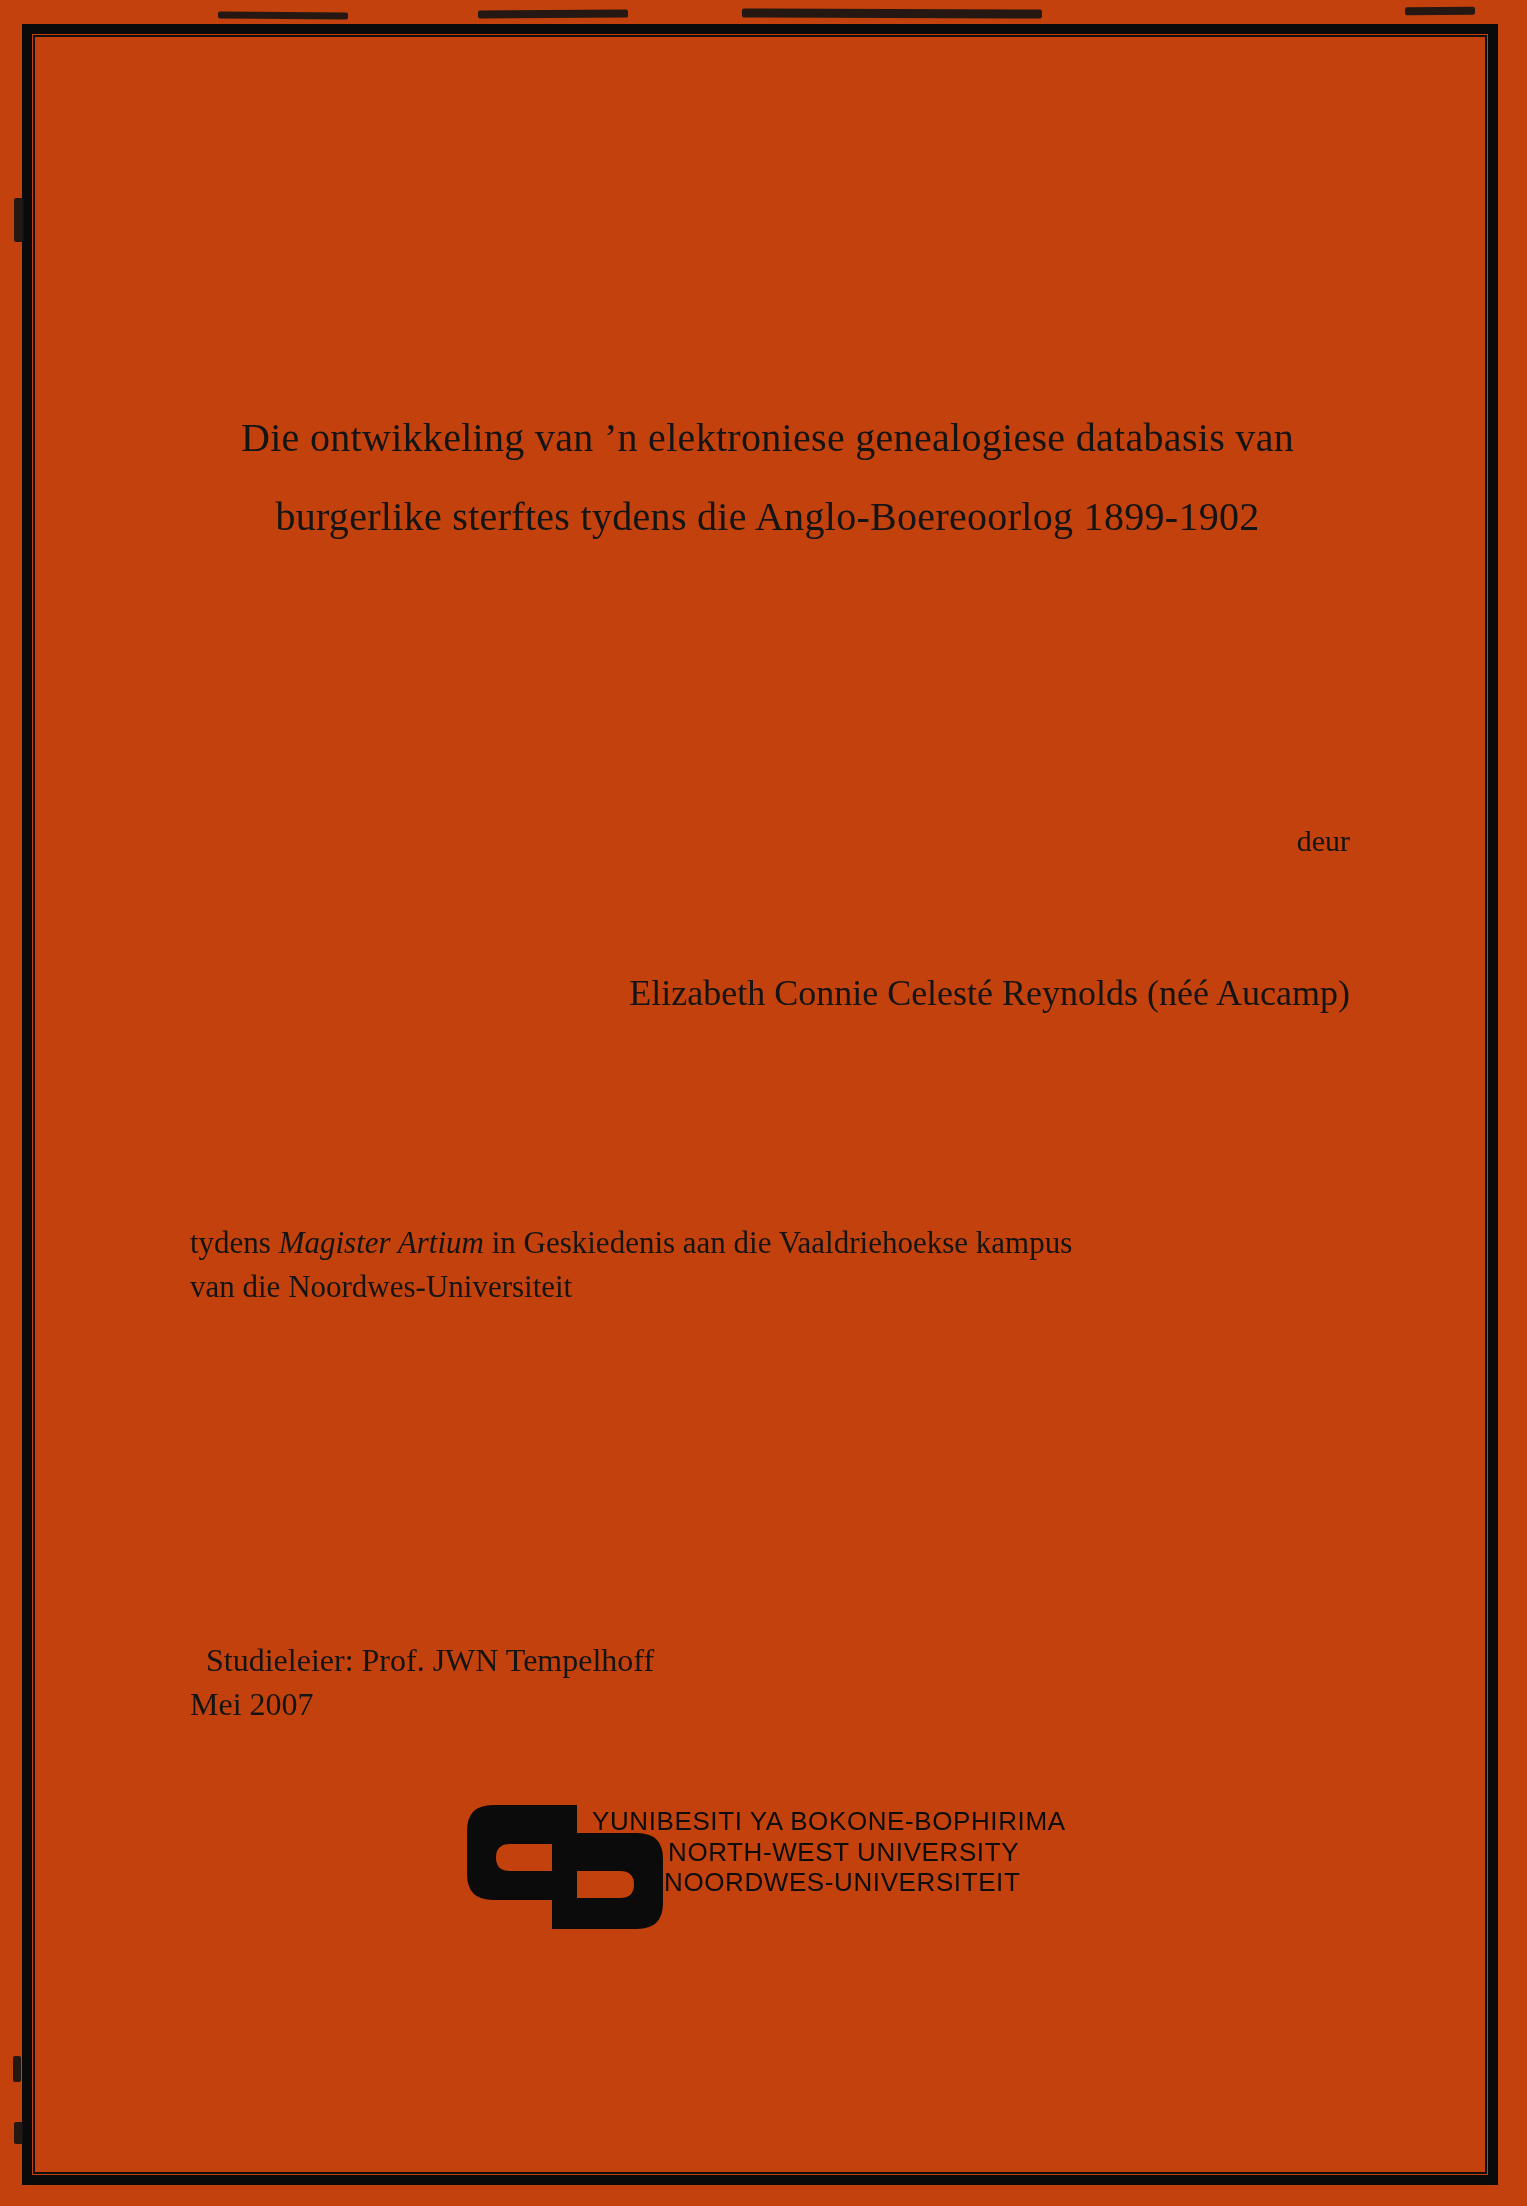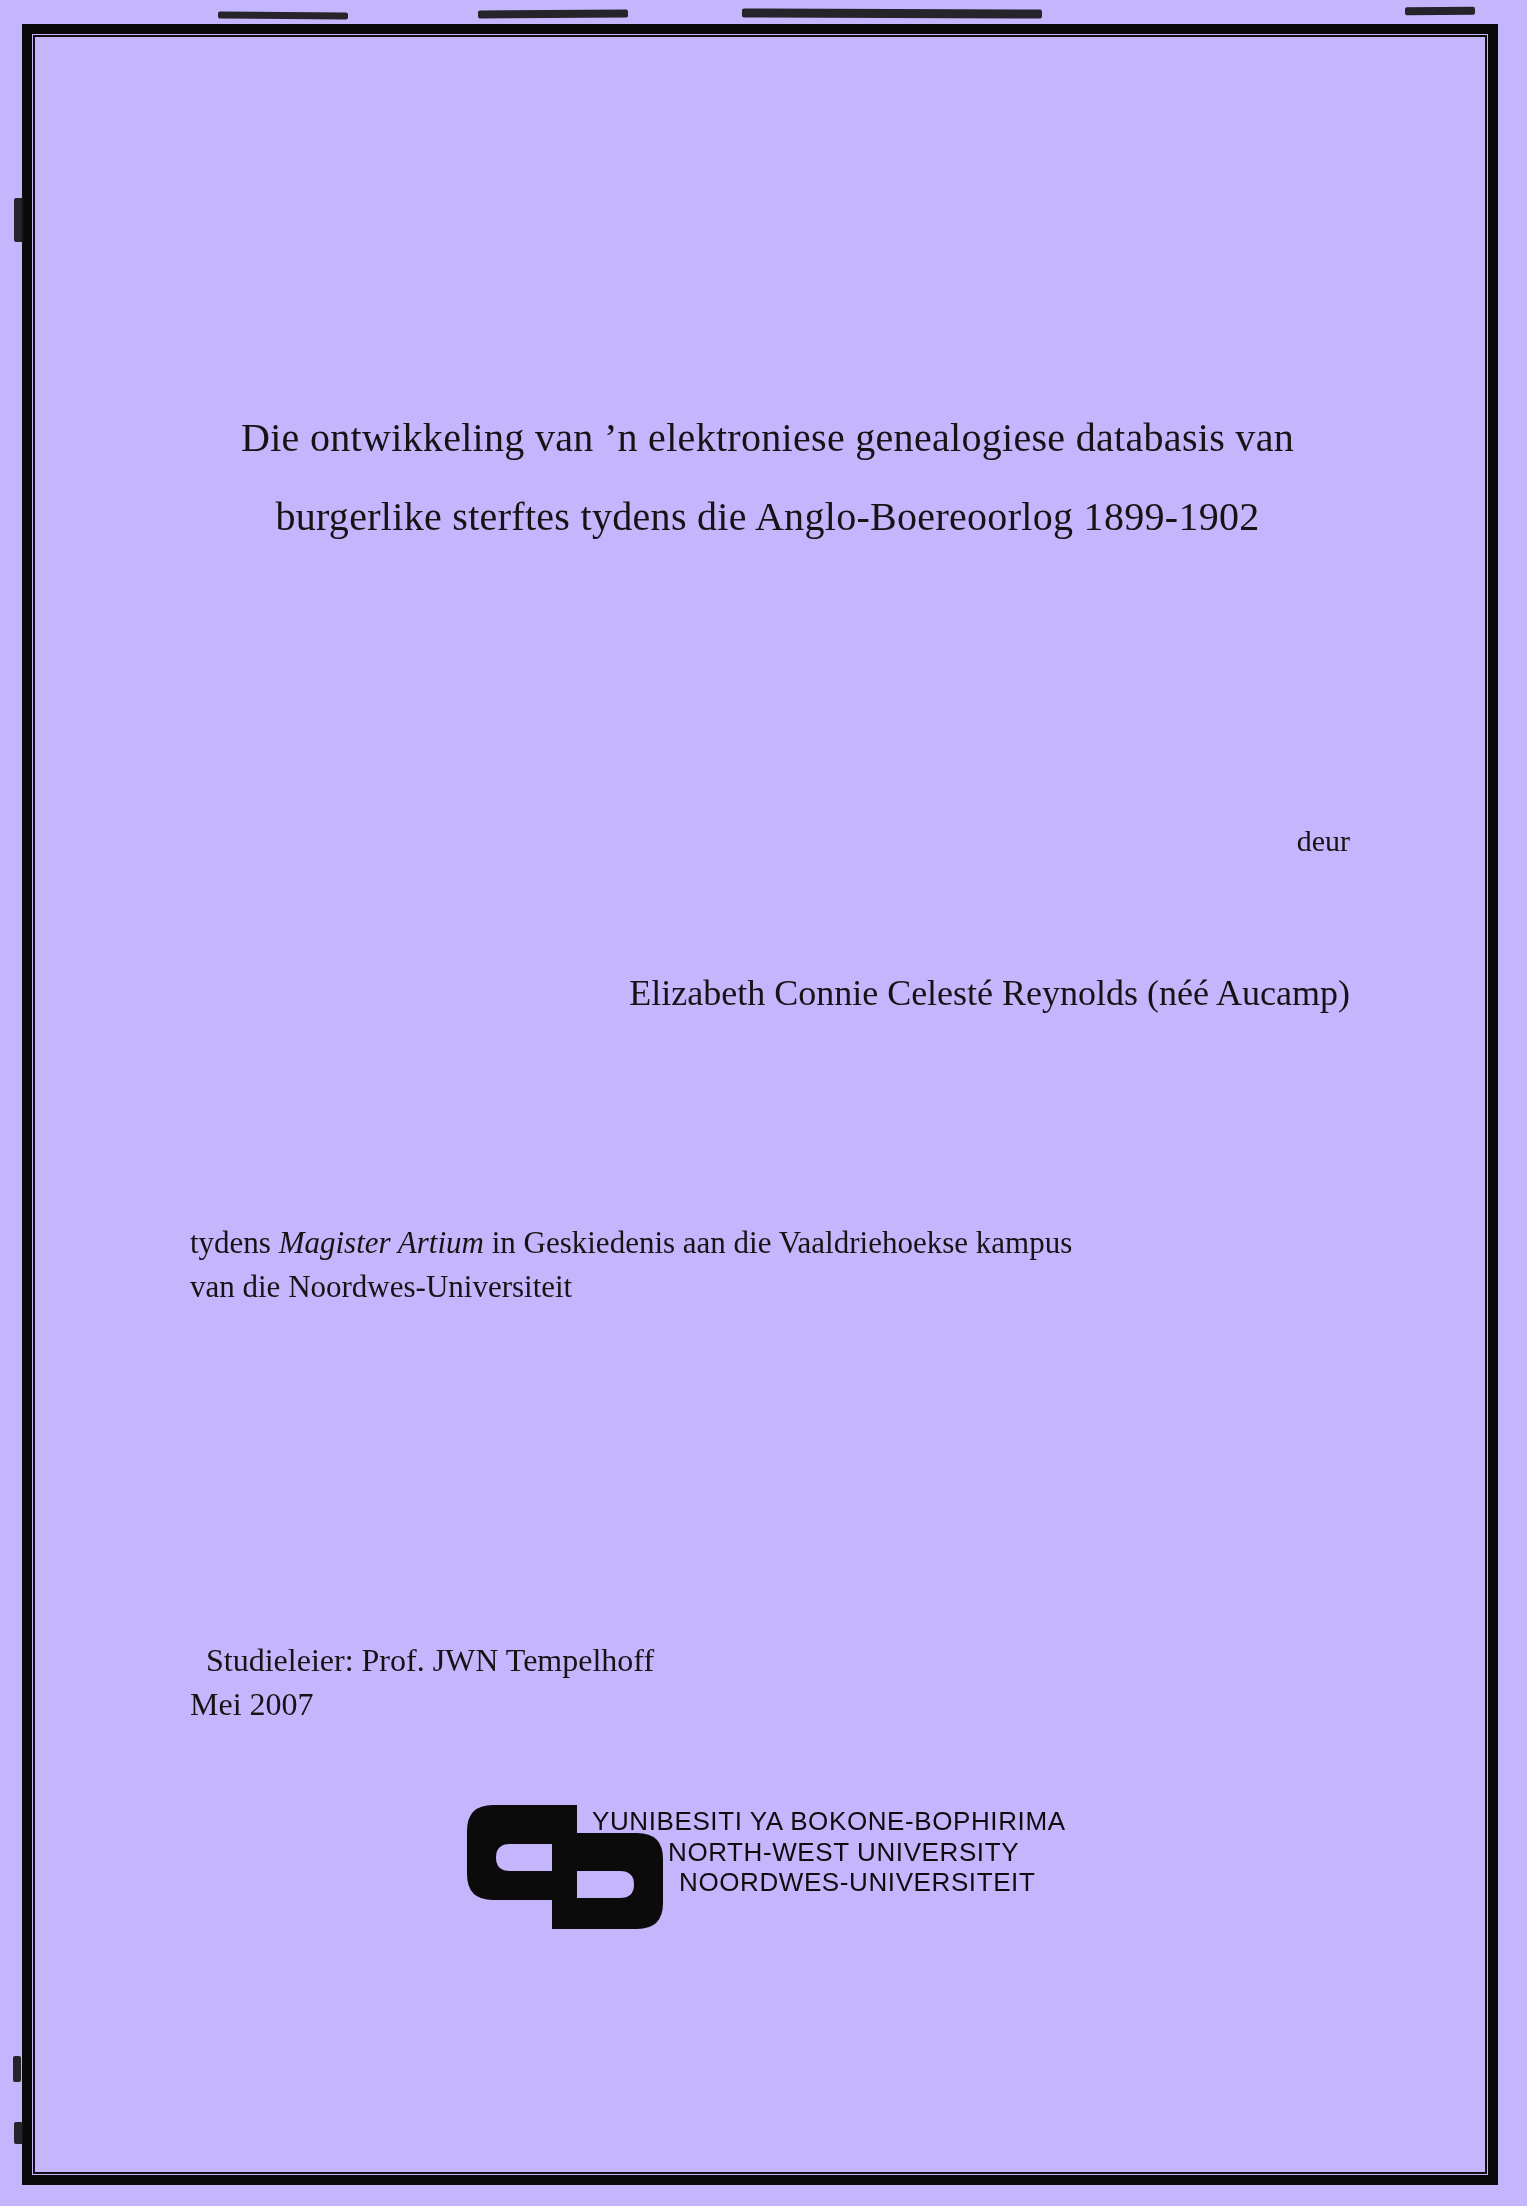--- a/index.html
+++ b/index.html
@@ -1,20 +1,20 @@
 <!DOCTYPE html>
 <html><head>
 <meta charset="utf-8">
 <style>
   html, body { margin: 0; padding: 0; background: #ffffff; }
   .page {
     position: relative;
     width: 1527px;
     height: 2206px;
-    background: #c4b5fd;
+    background: #c2410c;
     overflow: hidden;
     font-family: "Liberation Serif", "DejaVu Serif", serif;
     color: #141414;
   }
   
   .frame-outer {
     position: absolute;
     left: 22px; top: 24px;
     width: 1476px; height: 2161px;
     border: 10px solid #0a0a0a;
@@ -93,21 +93,21 @@
     position: absolute;
     font-family: "Liberation Sans", "DejaVu Sans", sans-serif;
     font-size: 26px;
     line-height: 30px;
     letter-spacing: .6px;
     color: #0d0d0d;
     white-space: nowrap;
   }
   .logo-line.l1 { left: 592px; top: 1806px; }
   .logo-line.l2 { left: 668px; top: 1837px; }
-  .logo-line.l3 { left: 664px; top: 1867px; padding-left: 15px; }
+  .logo-line.l3 { left: 664px; top: 1867px; }
 </style>
 </head>
 <body>
 
 <div class="page">
 
   <div class="frame-outer">
     <div class="frame-inner"></div>
   </div>
 

